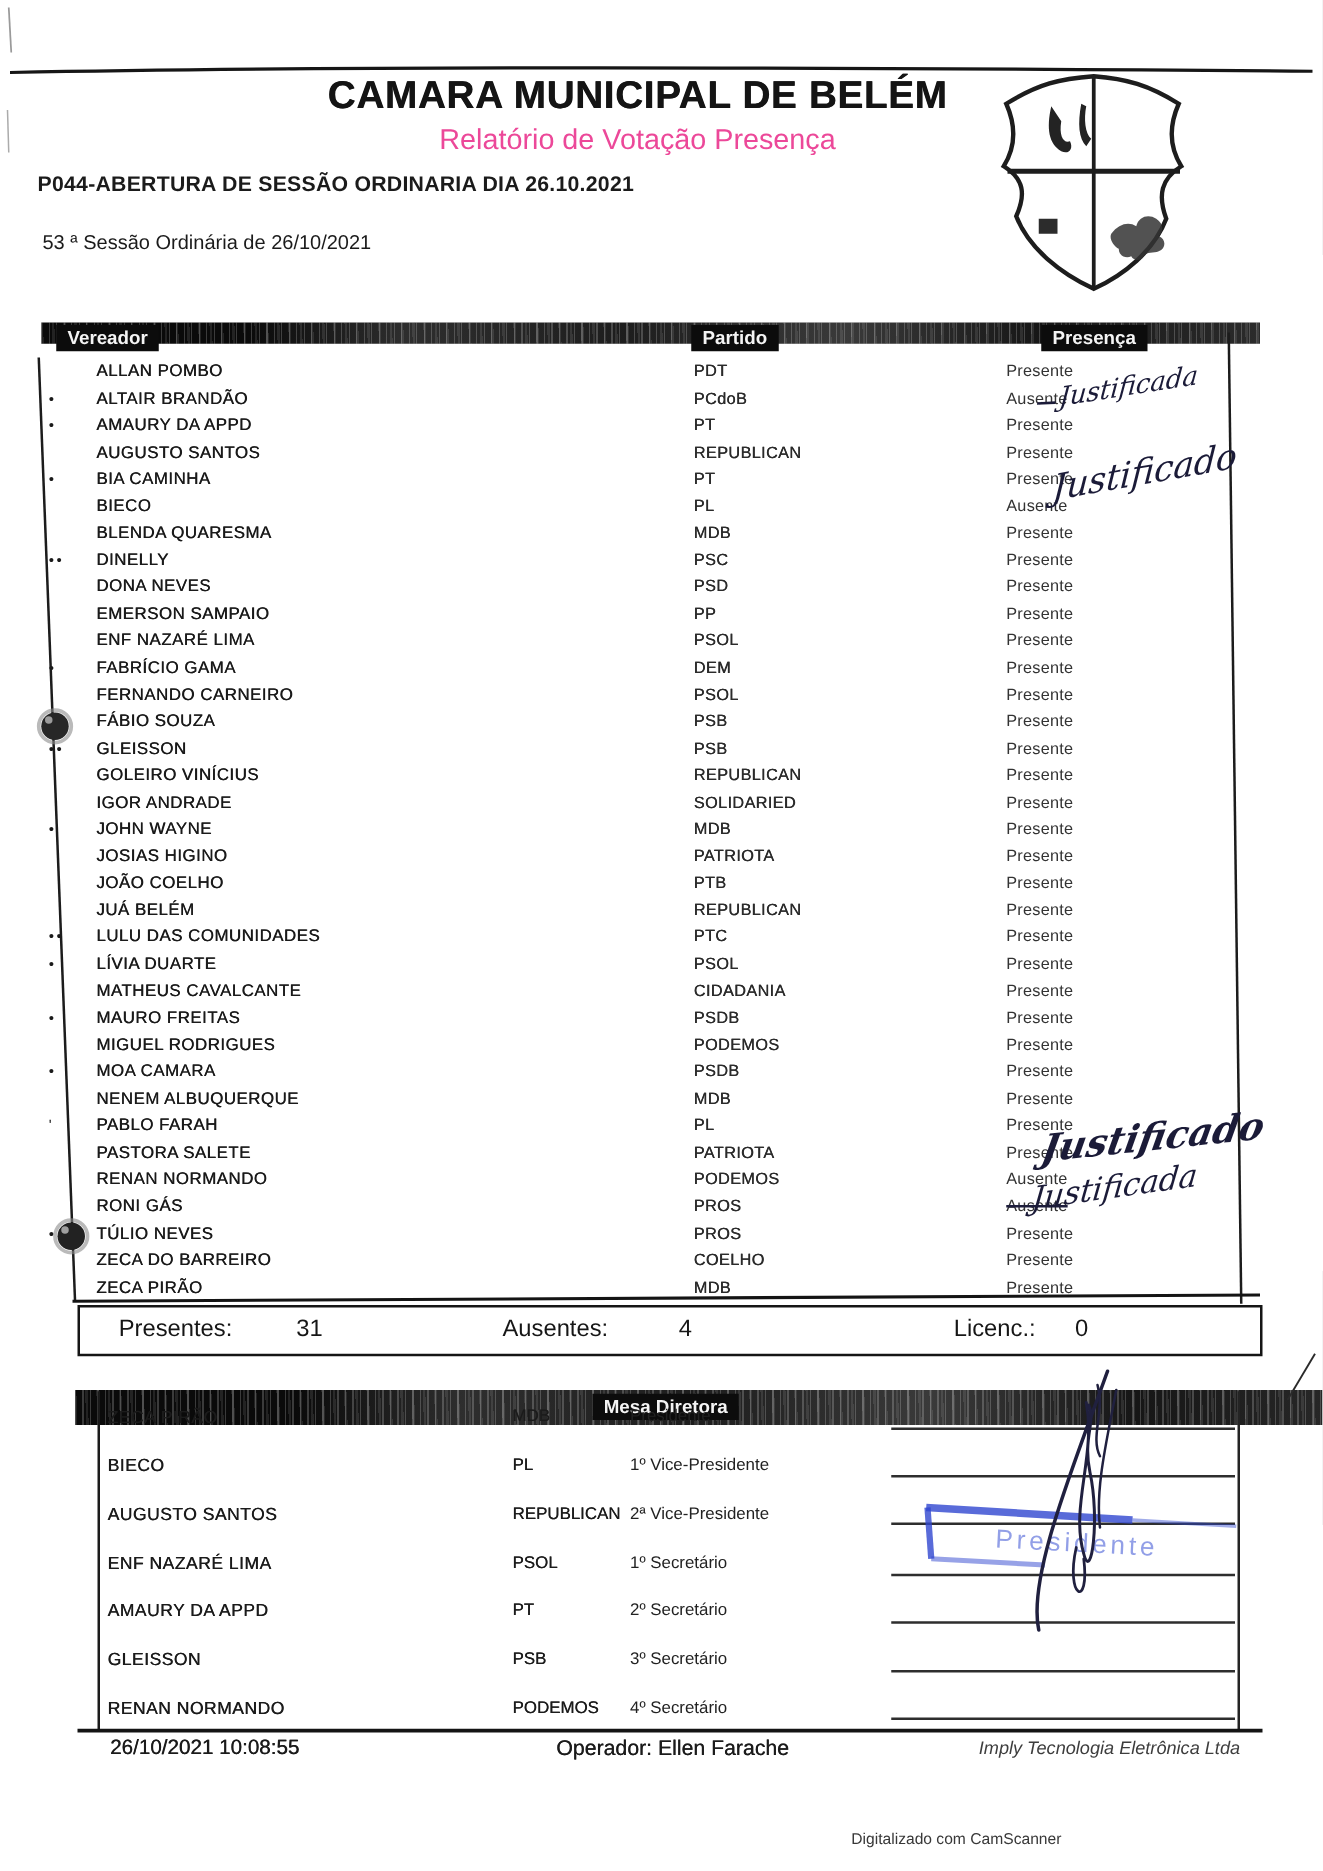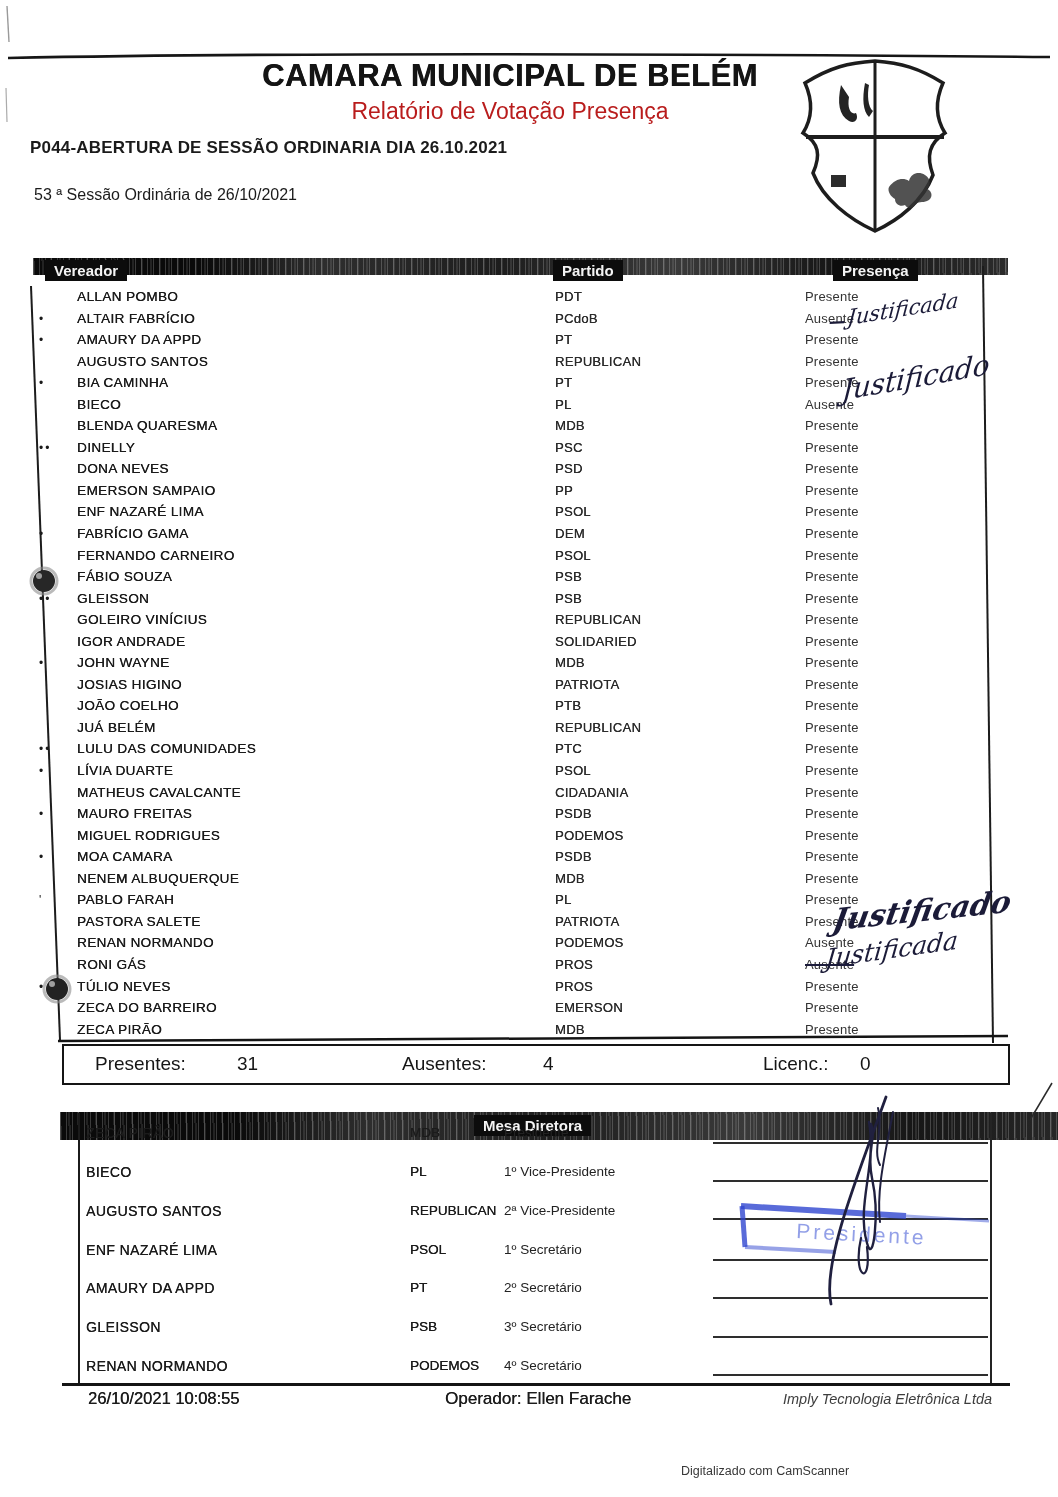--- a/index.html
+++ b/index.html
@@ -2,21 +2,21 @@
 <html><head>
 <meta charset="utf-8">
 <style>
   html,body{margin:0;padding:0;background:#e9e9e9;}
   .page{position:relative;width:1058px;height:1497px;background:#ffffff;overflow:hidden;
         font-family:"Liberation Sans",sans-serif;color:#1b1b1b;}
 
   
   .title-block{position:absolute;left:150px;top:58px;width:720px;text-align:center;}
   .doc-title{font-size:31px;font-weight:bold;letter-spacing:.5px;color:#141414;text-shadow:.4px 0 0 #141414;}
-  .doc-subtitle{font-size:23px;margin-top:4px;color:#b91c1c;}
+  .doc-subtitle{font-size:23px;margin-top:4px;color:#ec4899;}
   .report-code{position:absolute;left:30px;top:138px;font-size:17px;font-weight:bold;letter-spacing:.2px;}
   .session-line{position:absolute;left:34px;top:186px;font-size:16px;font-weight:normal;}
 
   
   .noise-bar{position:absolute;height:17px;
     background:
       repeating-linear-gradient(90deg, rgba(255,255,255,.20) 0 1px, transparent 1px 6px),
       repeating-linear-gradient(88deg, rgba(255,255,255,.10) 0 2px, transparent 2px 9px),
       linear-gradient(90deg,#0a0a0a 0 17%,#2e2e2e 30%,#1d1d1d 48%,#3a3a3a 66%,#161616 82%,#2b2b2b 100%);
   }
@@ -96,21 +96,21 @@
   <div class="att-rows" id="att-rows">
       <div class="att-row">
     <span class="marker"></span>
     <span class="name">ALLAN POMBO</span>
     <span class="party">PDT</span>
     <span class="presence">Presente</span>
 
   </div>
       <div class="att-row">
     <span class="marker">•</span>
-    <span class="name">ALTAIR FABRÍCIO</span>
+    <span class="name">ALTAIR BRANDÃO</span>
     <span class="party">PCdoB</span>
     <span class="presence">Ausente</span>
     <span class="hand hand-a">Justificada</span>
   </div>
       <div class="att-row">
     <span class="marker">•</span>
     <span class="name">AMAURY DA APPD</span>
     <span class="party">PT</span>
     <span class="presence">Presente</span>
 
@@ -321,21 +321,21 @@
       <div class="att-row">
     <span class="marker">•</span>
     <span class="name">TÚLIO NEVES</span>
     <span class="party">PROS</span>
     <span class="presence">Presente</span>
 
   </div>
       <div class="att-row">
     <span class="marker"></span>
     <span class="name">ZECA DO BARREIRO</span>
-    <span class="party">EMERSON</span>
+    <span class="party">COELHO</span>
     <span class="presence">Presente</span>
 
   </div>
       <div class="att-row">
     <span class="marker"></span>
     <span class="name">ZECA PIRÃO</span>
     <span class="party">MDB</span>
     <span class="presence">Presente</span>
 
   </div>

